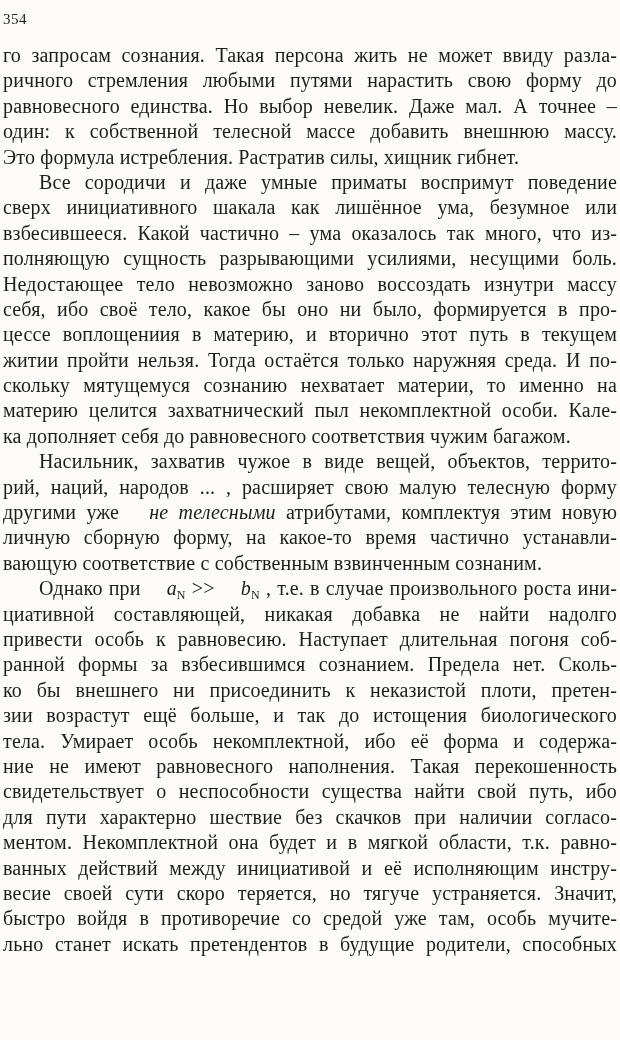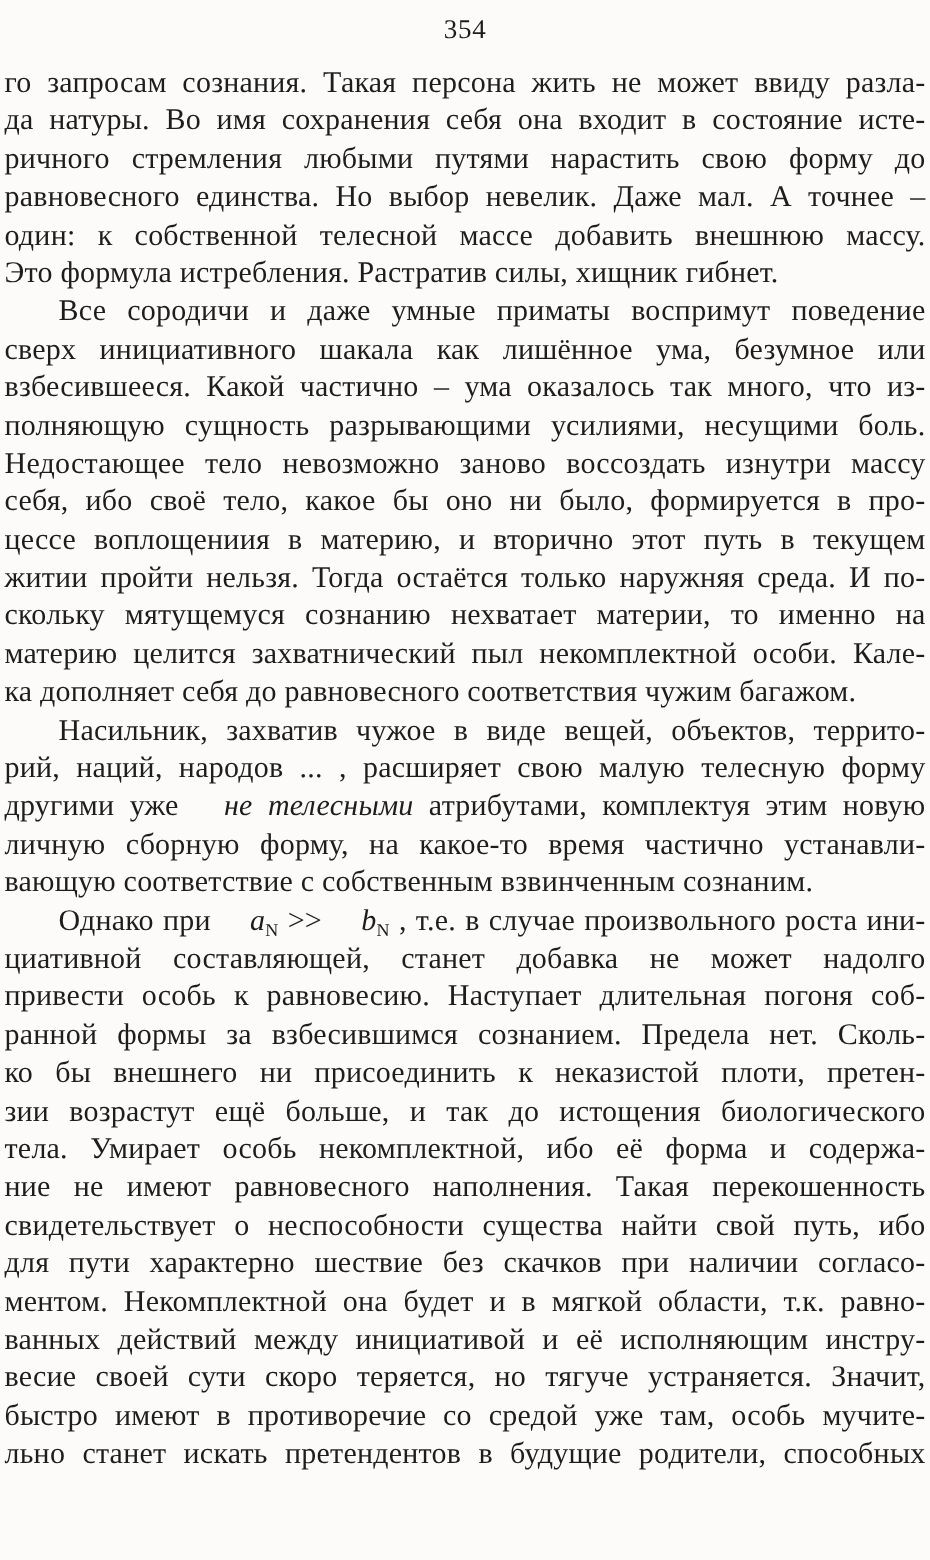--- a/index.html
+++ b/index.html
@@ -14,22 +14,22 @@
     font-family: "Liberation Serif", "DejaVu Serif", serif;
     color: #1f1d1b;
   }
   .page {
     box-sizing: border-box;
     width: 620px;
     height: 1040px;
     padding: 5px 3px 0 3px;
   }
   .page-number {
-    text-align: center;
-    font-size: 18px;
+    text-align: left;
+    font-size: 15px;
     line-height: 28px;
     margin-bottom: 10px;
     letter-spacing: 0.5px;
   }
   .text-block {
     width: 614px;
   }
   .line {
     font-size: 20px;
     line-height: 25.4px;
@@ -54,21 +54,20 @@
     vertical-align: -4px;
   }
 </style>
 </head>
 <body>
 
 <div class="page">
   <div class="page-number">354</div>
   <div class="text-block">
       <div class="line"><span>го запросам сознания. Такая персона жить не может ввиду разла-</span></div>
-      <div class="line"><span>да натуры. Во имя сохранения себя она входит в состояние исте-</span></div>
       <div class="line"><span>ричного стремления любыми путями нарастить свою форму до</span></div>
       <div class="line"><span>равновесного единства. Но выбор невелик. Даже мал. А точнее –</span></div>
       <div class="line"><span>один: к собственной телесной массе добавить внешнюю массу.</span></div>
       <div class="line pl"><span>Это формула истребления. Растратив силы, хищник гибнет.</span></div>
       <div class="line ind"><span>Все сородичи и даже умные приматы воспримут поведение</span></div>
       <div class="line"><span>сверх инициативного шакала как лишённое ума, безумное или</span></div>
       <div class="line"><span>взбесившееся. Какой частично – ума оказалось так много, что из-</span></div>
       <div class="line"><span>полняющую сущность разрывающими усилиями, несущими боль.</span></div>
       <div class="line"><span>Недостающее тело невозможно заново воссоздать изнутри массу</span></div>
       <div class="line"><span>себя, ибо своё тело, какое бы оно ни было, формируется в про-</span></div>
@@ -76,28 +75,28 @@
       <div class="line"><span>житии пройти нельзя. Тогда остаётся только наружняя среда. И по-</span></div>
       <div class="line"><span>скольку мятущемуся сознанию нехватает материи, то именно на</span></div>
       <div class="line"><span>материю целится захватнический пыл некомплектной особи. Кале-</span></div>
       <div class="line pl"><span>ка дополняет себя до равновесного соответствия чужим багажом.</span></div>
       <div class="line ind"><span>Насильник, захватив чужое в виде вещей, объектов, террито-</span></div>
       <div class="line"><span>рий, наций, народов ... , расширяет свою малую телесную форму</span></div>
       <div class="line"><span>другими уже </span><i>не телесными</i><span> атрибутами, комплектуя этим новую</span></div>
       <div class="line"><span>личную сборную форму, на какое-то время частично устанавли-</span></div>
       <div class="line pl"><span>вающую соответствие с собственным взвинченным сознаним.</span></div>
       <div class="line ind"><span>Однако при </span><i>a</i><sub>N</sub><span> &gt;&gt; </span><i>b</i><sub>N</sub><span> , т.е. в случае произвольного роста ини-</span></div>
-      <div class="line"><span>циативной составляющей, станет добавка не может надолго</span></div>
+      <div class="line"><span>циативной составляющей, никакая добавка не найти надолго</span></div>
       <div class="line"><span>привести особь к равновесию. Наступает длительная погоня соб-</span></div>
       <div class="line"><span>ранной формы за взбесившимся сознанием. Предела нет. Сколь-</span></div>
       <div class="line"><span>ко бы внешнего ни присоединить к неказистой плоти, претен-</span></div>
       <div class="line"><span>зии возрастут ещё больше, и так до истощения биологического</span></div>
       <div class="line"><span>тела. Умирает особь некомплектной, ибо её форма и содержа-</span></div>
       <div class="line"><span>ние не имеют равновесного наполнения. Такая перекошенность</span></div>
       <div class="line"><span>свидетельствует о неспособности существа найти свой путь, ибо</span></div>
       <div class="line"><span>для пути характерно шествие без скачков при наличии согласо-</span></div>
       <div class="line"><span>ментом. Некомплектной она будет и в мягкой области, т.к. равно-</span></div>
       <div class="line"><span>ванных действий между инициативой и её исполняющим инстру-</span></div>
       <div class="line"><span>весие своей сути скоро теряется, но тягуче устраняется. Значит,</span></div>
-      <div class="line"><span>быстро имеют в противоречие со средой уже там, особь мучите-</span></div>
+      <div class="line"><span>быстро войдя в противоречие со средой уже там, особь мучите-</span></div>
       <div class="line"><span>льно станет искать претендентов в будущие родители, способных</span></div>
     </div>
 </div>
 
 </body></html>

